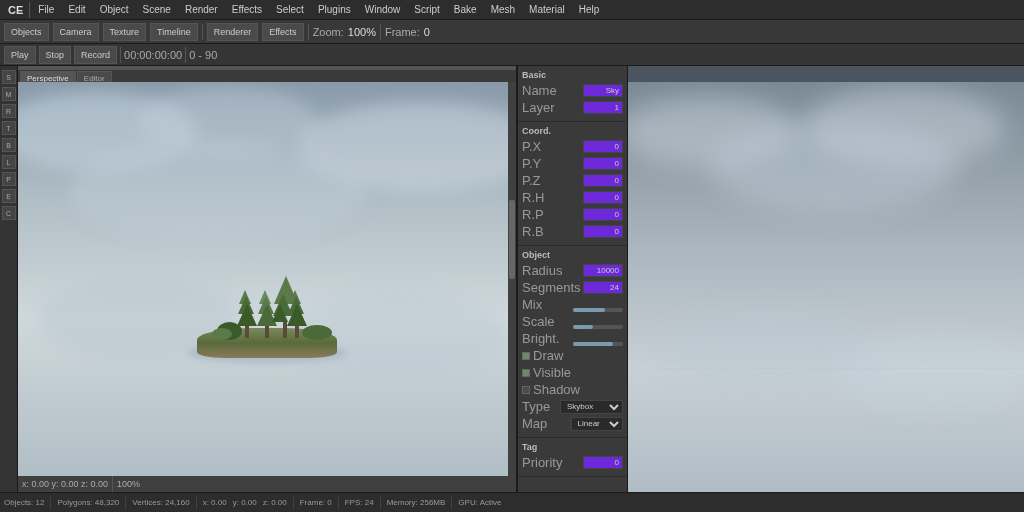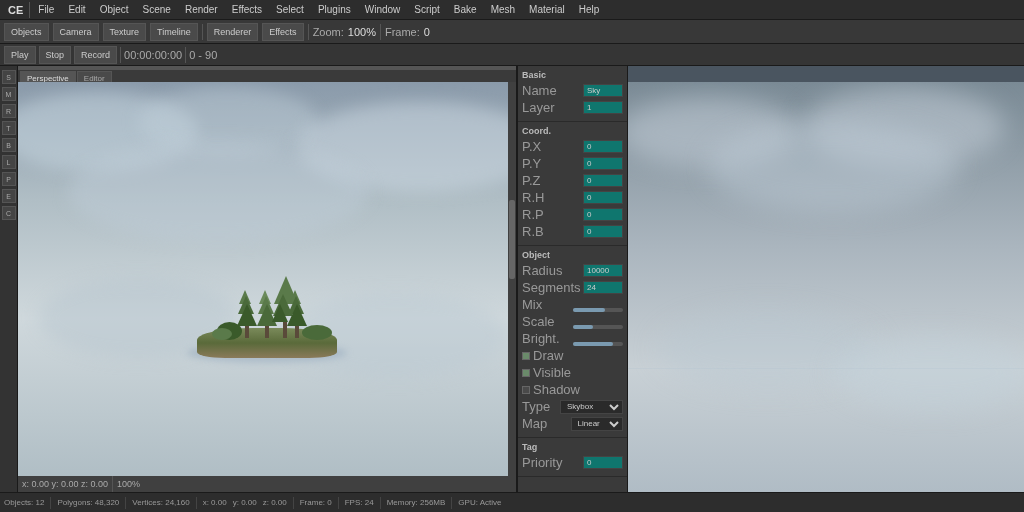--- a/index.html
+++ b/index.html
@@ -255,24 +255,25 @@
     }
     .panel-label {
       font-size: 13px;
       color: #999;
       white-space: nowrap;
       flex: 1;
     }
     .panel-value {
       font-size: 8px;
       color: #ccc;
-      background: #0f766e;
+      background: #6d28d9;
       border: 1px solid #444;
       padding: 1px 3px;
       width: 40px;
+      text-align: right;
     }
     .panel-slider-row {
       display: flex;
       align-items: flex-end;
       gap: 0;
       margin-bottom: 2px;
     }
     .mini-slider {
       flex: 1;
       height: 4px;

